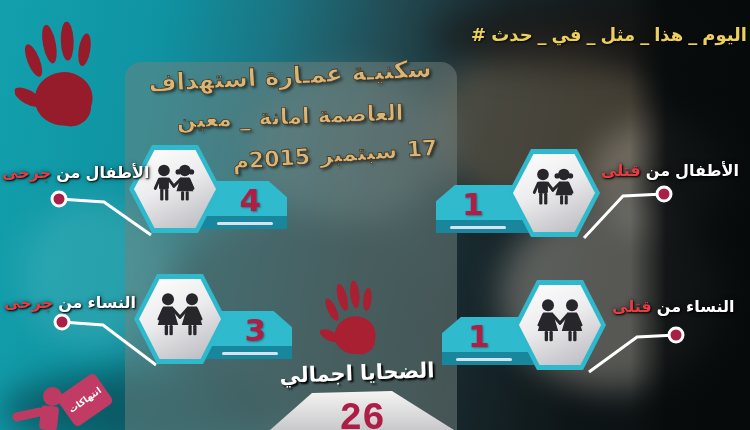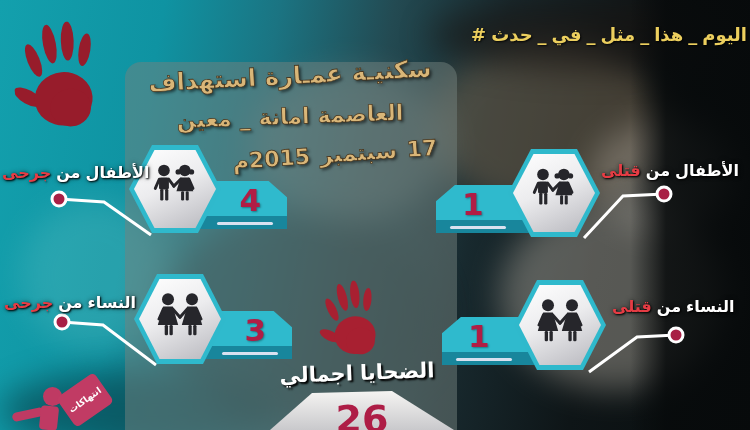--- a/index.html
+++ b/index.html
@@ -64,21 +64,21 @@
   .lab-tr{left:601px;top:161px;width:148px;}
   .lab-bl{left:4px;top:293px;width:126px;}
   .lab-br{left:612px;top:297px;width:136px;}
   .hand{position:absolute;}
   .hand-tl{left:14px;top:22px;z-index:1;color:#971c2b;transform:rotate(-5deg);}
   .hand-c{left:314px;top:281px;z-index:2;color:#a82031;transform:rotate(-9deg);}
   .total-label{position:absolute;left:252px;top:361px;width:210px;justify-content:center;gap:7px;z-index:4;
                color:#fff;font-weight:bold;font-size:21px;text-shadow:2px 2px 2px #000;transform:rotate(-2deg);}
   .trapezoid{position:absolute;left:262px;top:391px;width:200px;height:39px;z-index:2;
              background:linear-gradient(180deg,#f5f4f2,#c9c9cc);
-             clip-path:polygon(25% 5%,65% 0,96% 100%,4% 100%);}
+             clip-path:polygon(25% 5%,65% 0,96% 100%,4% 100%);font-family:Liberation Mono, monospace;}
   .total-num{position:absolute;left:0;right:0;top:6px;text-align:center;
              font-size:38px;font-weight:bold;color:#ae1d46;}
   .watermark{position:absolute;left:0px;top:370px;width:150px;height:60px;z-index:3;}
   .wm-head{position:absolute;left:43px;top:17px;width:19px;height:19px;border-radius:50%;background:#bf3a63;}
   .wm-body{position:absolute;left:40px;top:36px;width:18px;height:24px;border-radius:4px;background:#bf3a63;transform:rotate(6deg);}
   .wm-arm{position:absolute;left:12px;top:40px;width:32px;height:9px;border-radius:5px;background:#bf3a63;transform:rotate(-12deg);}
   .wm-flag{position:absolute;left:62px;top:12px;width:46px;height:36px;border-radius:5px;background:#c13b64;
            transform:rotate(-35deg);display:flex;align-items:center;justify-content:center;
            color:#fff;font-size:9px;font-weight:bold;}
 </style>

